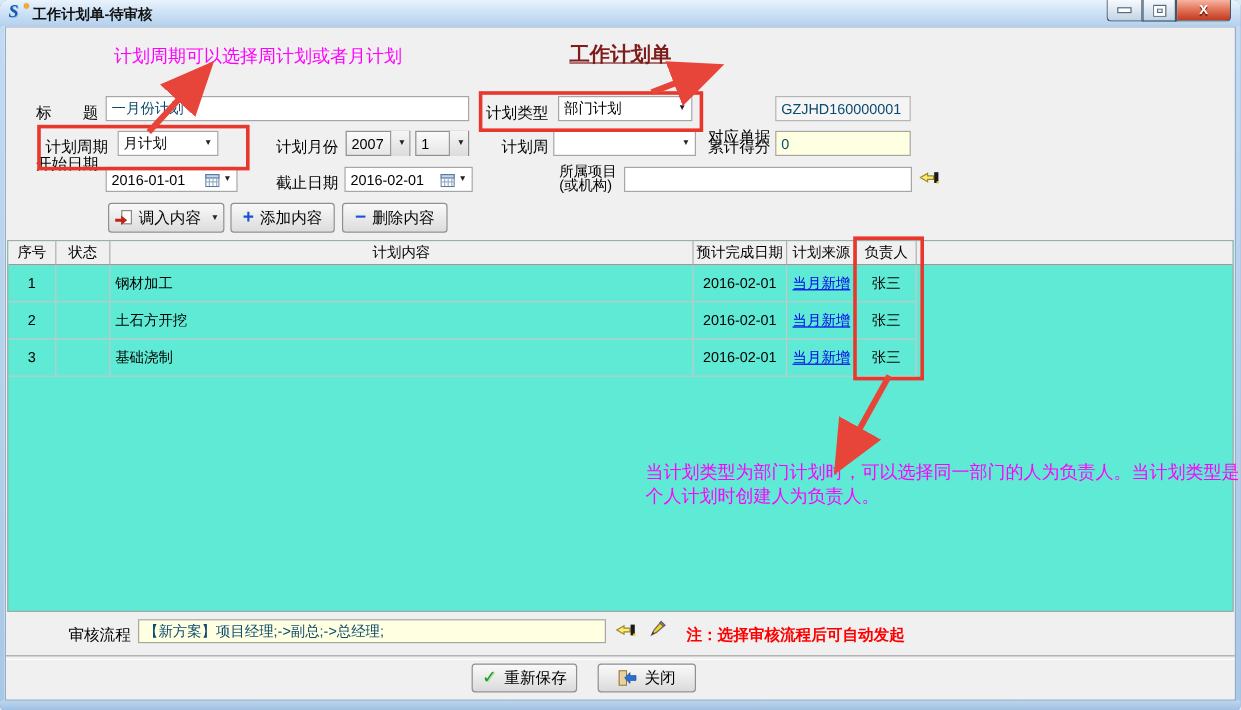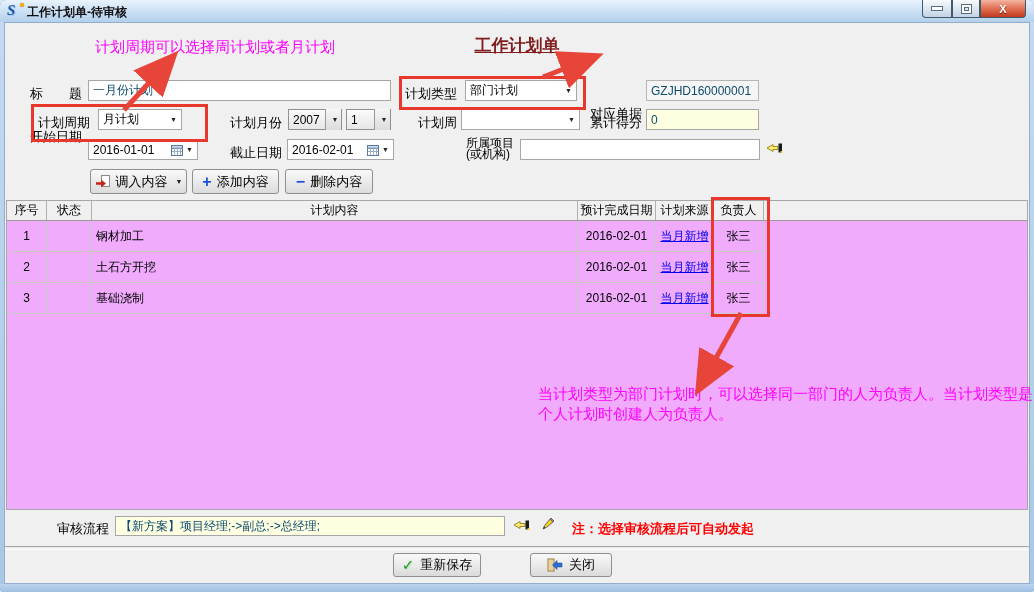--- a/index.html
+++ b/index.html
@@ -52,21 +52,21 @@
   .minus-ic{color:#1d52d8;font-weight:bold;font-size:16px;line-height:14px;}
   .check-ic{color:#1a9c1a;font-weight:bold;font-size:15px;line-height:14px;text-shadow:1px 1px 0 #b9e2b9;}
   
   .magenta{position:absolute;color:#ff00ff;font-size:15px;z-index:20;white-space:nowrap;}
   .magenta.wrap{white-space:normal;line-height:20px;}
   .redbox{position:absolute;border:3px solid #e8382e;z-index:30;pointer-events:none;}
   .overlay-svg{position:absolute;left:0;top:0;z-index:40;pointer-events:none;}
   .main-title{position:absolute;left:50%;top:34px;transform:translateX(-50%);font-size:17px;font-weight:bold;
        color:#7f1d1d;text-decoration:underline;z-index:2;white-space:nowrap;}
   
-  .grid{position:absolute;left:6px;top:200px;width:1022px;height:310px;background:#f0abfc;
+  .grid{position:absolute;left:6px;top:200px;width:1022px;height:310px;background:#5eead4;
         box-sizing:border-box;border:1px solid #a7a7a7;z-index:1;}
   .thead{display:flex;height:19px;background:#f0f0f0;border-bottom:1px solid #9a9a9a;font-size:12px;}
   .th{box-sizing:border-box;border-right:1px solid #b0b0b0;display:flex;align-items:center;justify-content:center;}
   .th.fill{flex:1;border-right:none;}
   .tr{display:flex;height:30px;border-bottom:1px solid #c8c8c8;font-size:12px;width:757px;box-sizing:content-box;}
   .td{box-sizing:border-box;border-right:1px solid #c8c8c8;display:flex;align-items:center;justify-content:center;
       overflow:hidden;white-space:nowrap;}
   .td.left{justify-content:flex-start;padding-left:4px;}
   .c-seq{width:40px;}.c-status{width:45px;}.c-content{width:486px;}.c-due{width:78px;}.c-source{width:58px;}.c-owner{width:50px;}
   .link{color:#0000ee;text-decoration:underline;cursor:pointer;}
@@ -282,21 +282,21 @@
         <path d="M11 2 L14 5 L12.8 6 L9.9 3.1 Z" fill="#d86a6a" stroke="#666"></path>
       </svg>
     </span>
   <div class="note-red" style="left:572px;top:520px;">注：选择审核流程后可自动发起</div>
 
   <div class="sep"></div>
   <div class="bigbtn" style="left:393px;top:553px;width:88px;">
     <span class="check-ic">✓</span>
     <span>重新保存</span>
   </div>
-  <div class="bigbtn" style="left:498px;top:553px;width:82px;margin-left:32px;">
+  <div class="bigbtn" style="left:498px;top:553px;width:82px;">
     <span class="icon-svg">
         <svg width="16" height="14" viewBox="0 0 16 14">
           <rect x="1" y="1" width="6" height="12" fill="#f4e6c0" stroke="#9a7b3a"></rect>
           <rect x="2" y="2" width="4" height="10" fill="#e6d2a0"></rect>
           <path d="M15 5 L10 5 L10 2.5 L5.5 7 L10 11.5 L10 9 L15 9 Z" fill="#2a6fd6" stroke="#17457e" stroke-width="0.5"></path>
         </svg>
       </span>
     <span>关闭</span>
   </div>
 

